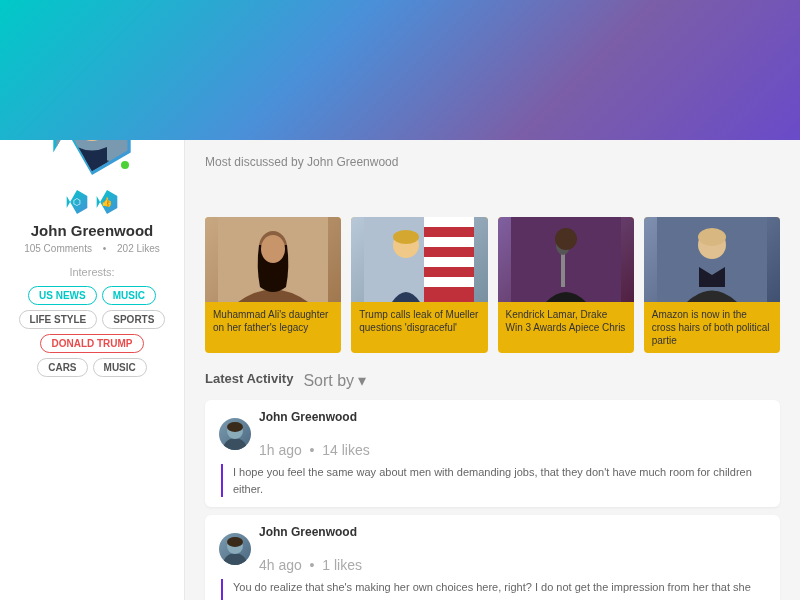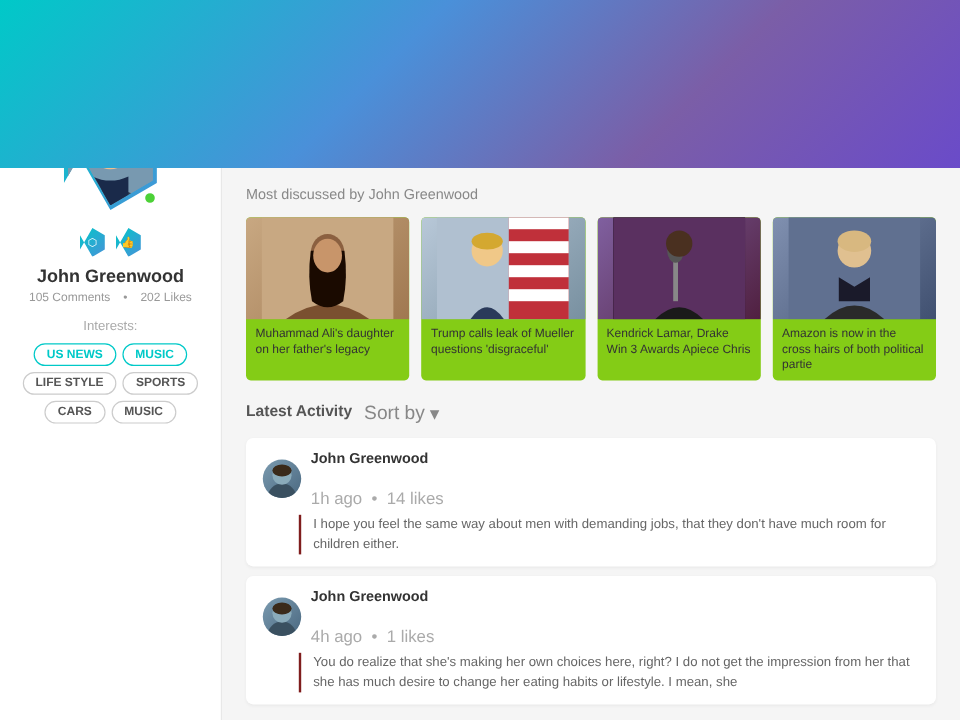--- a/index.html
+++ b/index.html
@@ -166,24 +166,25 @@
     }
 
     .news-cards {
       display: flex;
       gap: 10px;
       margin-bottom: 18px;
     }
 
     .news-card {
       flex: 1;
-      background: #84cc16;
+      background: #eab308;
       border-radius: 4px;
       overflow: hidden;
       cursor: pointer;
+      margin-top: 36px;
     }
 
     .news-img-placeholder {
       width: 100%;
       height: 85px;
       display: flex;
       align-items: center;
       justify-content: center;
       font-size: 9px;
       color: #fff;
@@ -264,22 +265,22 @@
       font-size: 14px;
       color: #aaa;
       margin-top: 18px;
     }
 
     .activity-text {
       font-size: 11px;
       color: #666;
       line-height: 1.5;
       padding-left: 40px;
-      border-left: 2px solid #7f1d1d;
-      margin-left: 30px;
+      border-left: 2px solid #6d28d9;
+      margin-left: 2px;
       padding-left: 10px;
     }
 
     
     .face-svg { width: 100%; height: 100%; }
   </style>
 </head>
 <body>
 
 <div class="header-banner"></div>
@@ -329,20 +330,21 @@
         <span>202 Likes</span>
       </div>
 
       <div class="interests-label">Interests:</div>
 
       <div class="interests-grid">
         <span class="interest-tag active-teal">US NEWS</span>
         <span class="interest-tag active-teal">MUSIC</span>
         <span class="interest-tag">LIFE STYLE</span>
         <span class="interest-tag">SPORTS</span>
+        <span class="interest-tag active-red">DONALD TRUMP</span>
         <span class="interest-tag">CARS</span>
         <span class="interest-tag">MUSIC</span>
       </div>
     </div>
   </div>
 
   <div class="main-content">
 
     <div class="section-title">Most discussed by John Greenwood</div>
 

